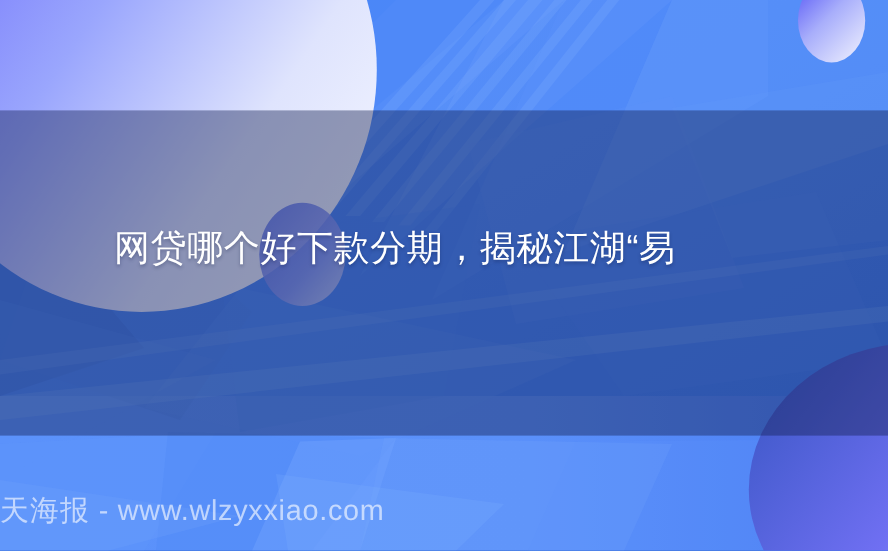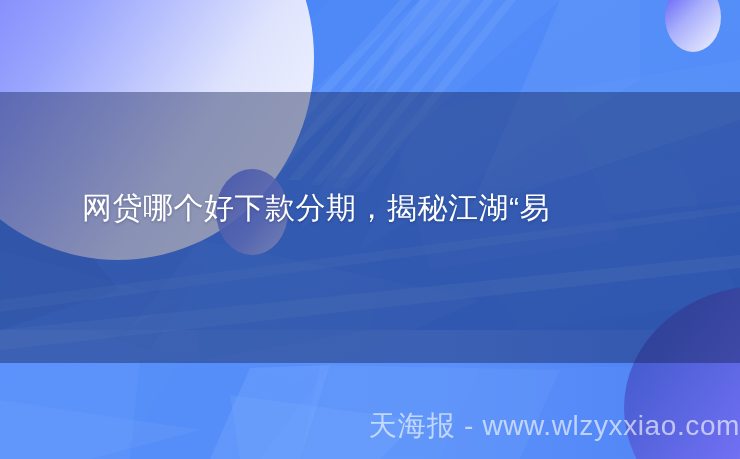--- a/index.html
+++ b/index.html
@@ -28,21 +28,21 @@
     left: 0;
     top: 92px;
     width: 740px;
     height: 271px;
     background: rgba(18, 30, 82, 0.42);
     pointer-events: none;
   }
   
   #title-block {
     position: absolute;
-    left: 3px;
+    left: 16px;
     top: 181px;
     width: 626px;
     text-align: center;
     padding: 0 38px;
     box-sizing: border-box;
     z-index: 6;
   }
   #title-block .tline {
     display: block;
     color: #ffffff;
@@ -52,24 +52,24 @@
     font-weight: 400;
     white-space: nowrap;
     text-shadow: 0 1px 3px rgba(10, 20, 60, 0.30);
   }
   
   #watermark {
     position: absolute;
     left: 0;
     top: 409px;
     width: 740px;
-    text-align: right;
+    text-align: left;
     z-index: 7;
     color: rgba(255, 255, 255, 0.62);
-    font-size: 28px;
+    font-size: 24px;
     line-height: 34px;
     letter-spacing: 0.6px;
     white-space: nowrap;
   }
   #watermark .wm-cn { letter-spacing: 1px; }
 </style>
 </head>
 <body>
 
 <div id="poster">

